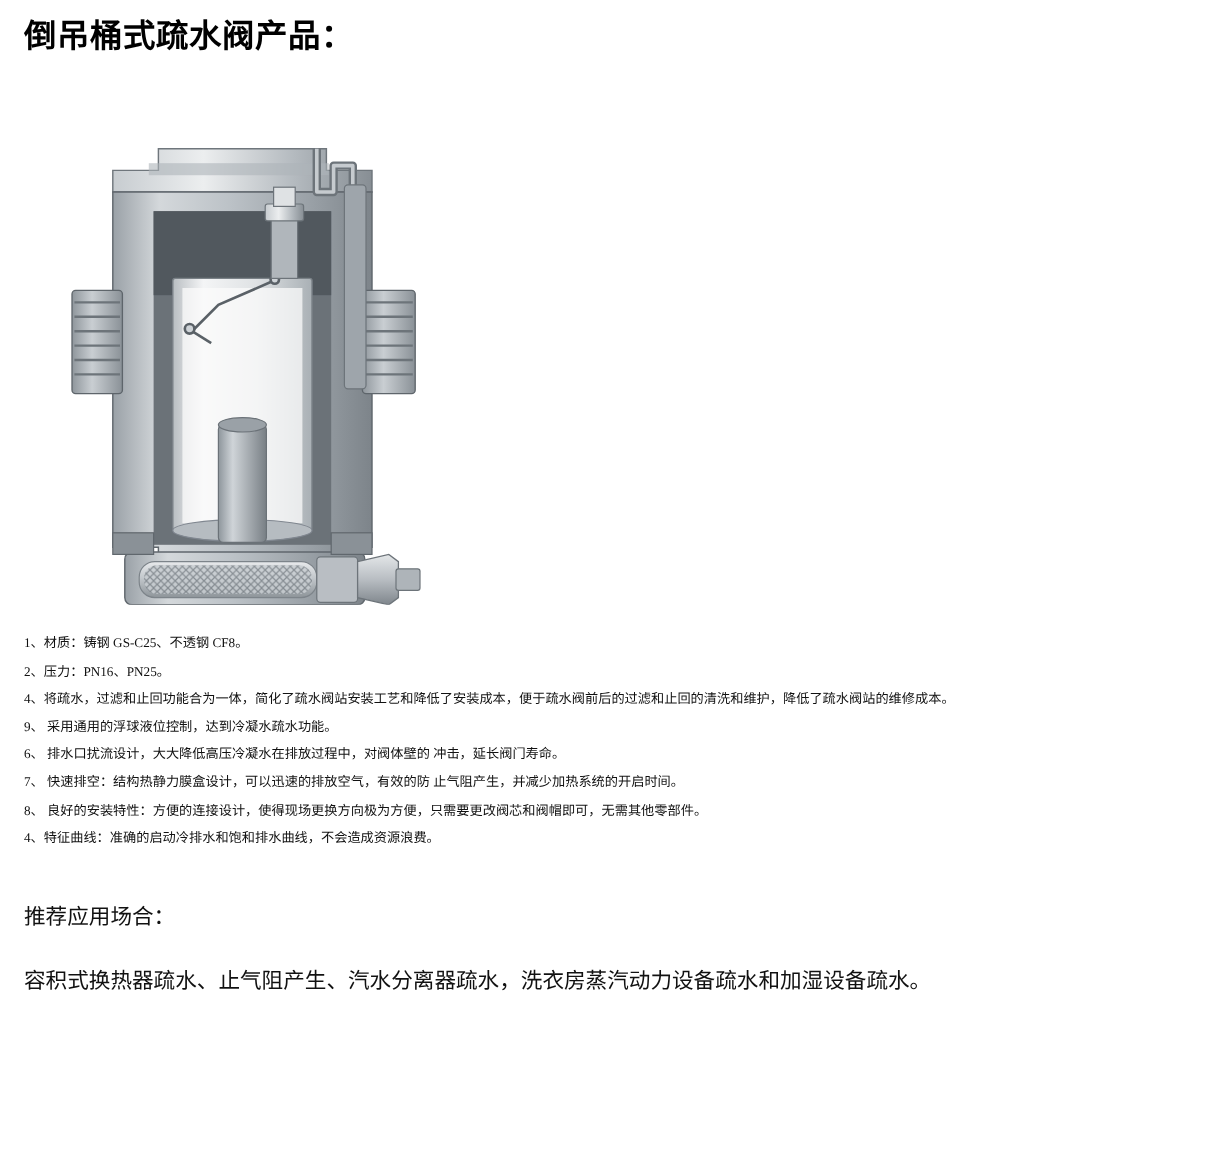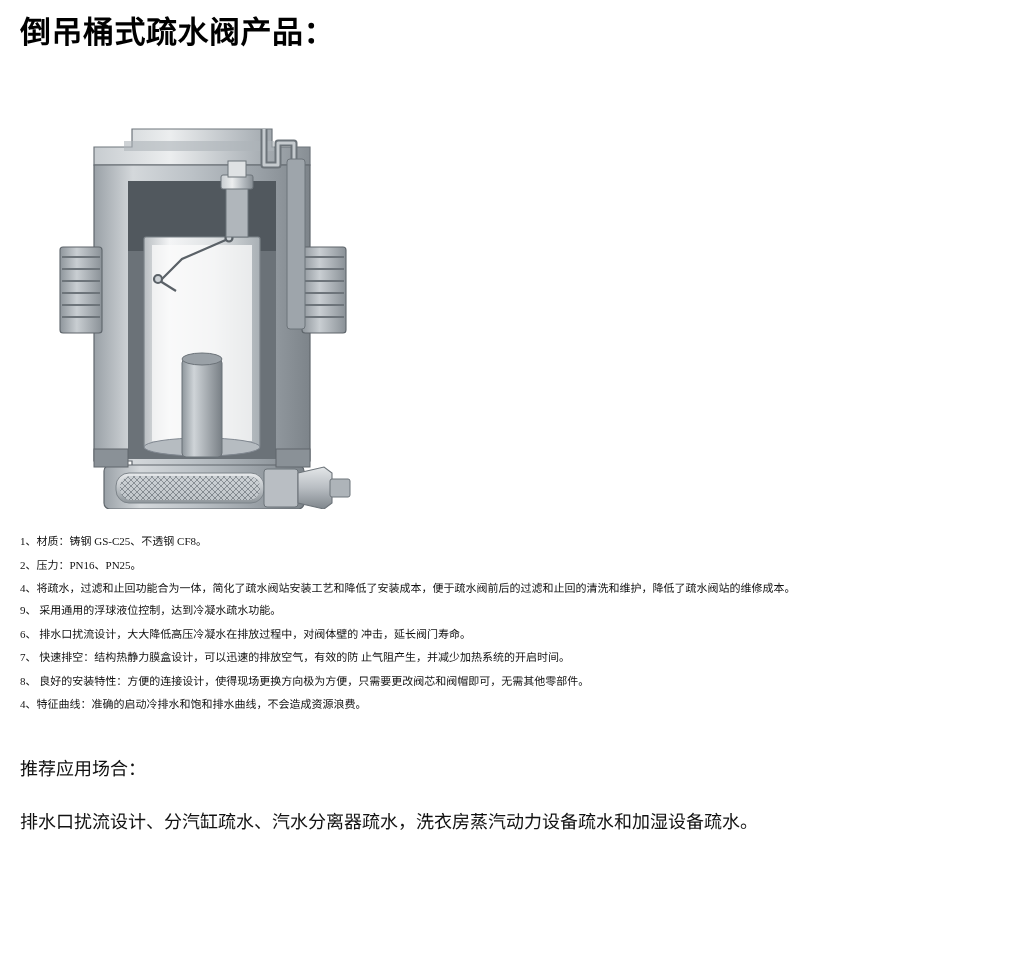--- a/index.html
+++ b/index.html
@@ -18,21 +18,21 @@
   .page {
     width: 1011px;
     height: 980px;
     position: relative;
     box-sizing: border-box;
     padding: 0 14px;
   }
   .page-title {
     font-family: "Liberation Serif", "DejaVu Serif", serif;
     font-weight: bold;
-    font-size: 31px;
+    font-size: 27px;
     line-height: 1.2;
     margin: 14px 0 0 6px;
     letter-spacing: 0.5px;
   }
   .figure-wrap {
     margin: 18px 0 0 18px;
     width: 420px;
     height: 440px;
     position: relative;
   }
@@ -190,16 +190,16 @@
     <p class="spec-item">6、 排水口扰流设计，大大降低高压冷凝水在排放过程中，对阀体壁的 冲击，延长阀门寿命。</p>
     <p class="spec-item">7、 快速排空：结构热静力膜盒设计，可以迅速的排放空气，有效的防 止气阻产生，并减少加热系统的开启时间。</p>
     <p class="spec-item">8、 良好的安装特性：方便的连接设计，使得现场更换方向极为方便，只需要更改阀芯和阀帽即可，无需其他零部件。</p>
     <p class="spec-item">4、特征曲线：准确的启动冷排水和饱和排水曲线，不会造成资源浪费。</p>
   </div>
 
   <div class="blank-line"></div>
 
   <div class="footer-block">
     <p class="footer-line">推荐应用场合：</p>
-    <p class="footer-line">排水口扰流设计、分汽缸疏水、汽水分离器疏水，洗衣房蒸汽动力设备疏水和加湿设备疏水。</p>
+    <p class="footer-line">容积式换热器疏水、止气阻产生、汽水分离器疏水，洗衣房蒸汽动力设备疏水和加湿设备疏水。</p>
   </div>
 
 </div>
 
 </body></html>

